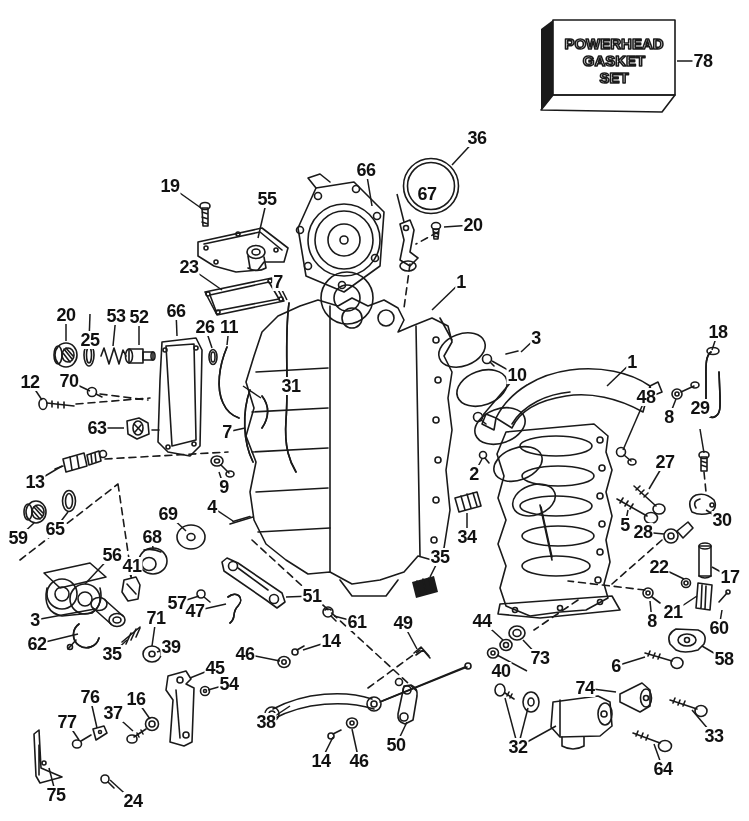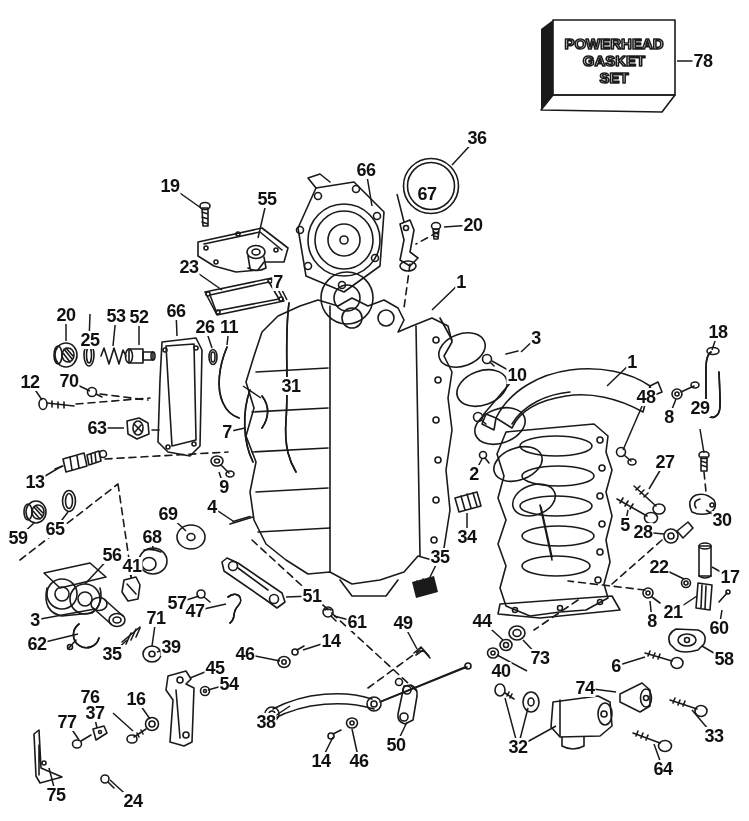--- a/index.html
+++ b/index.html
@@ -683,21 +683,21 @@
       <div class="callout" style="left: 724px; top: 659px;">58</div>
       <div class="callout" style="left: 112px; top: 654px;">35</div>
       <div class="callout" style="left: 215px; top: 668px;">45</div>
       <div class="callout" style="left: 245px; top: 654px;">46</div>
       <div class="callout" style="left: 585px; top: 688px;">74</div>
       <div class="callout" style="left: 714px; top: 736px;">33</div>
       <div class="callout" style="left: 229px; top: 684px;">54</div>
       <div class="callout" style="left: 136px; top: 699px;">16</div>
       <div class="callout" style="left: 90px; top: 697px;">76</div>
       <div class="callout" style="left: 67px; top: 722px;">77</div>
-      <div class="callout" style="left: 95px; top: 713px;">37</div>
+      <div class="callout" style="left: 113px; top: 713px;">37</div>
       <div class="callout" style="left: 266px; top: 722px;">38</div>
       <div class="callout" style="left: 396px; top: 745px;">50</div>
       <div class="callout" style="left: 518px; top: 747px;">32</div>
       <div class="callout" style="left: 663px; top: 769px;">64</div>
       <div class="callout" style="left: 56px; top: 795px;">75</div>
       <div class="callout" style="left: 133px; top: 801px;">24</div>
       <div class="callout" style="left: 321px; top: 761px;">14</div>
       <div class="callout" style="left: 359px; top: 761px;">46</div>
     </div>
 </div>

